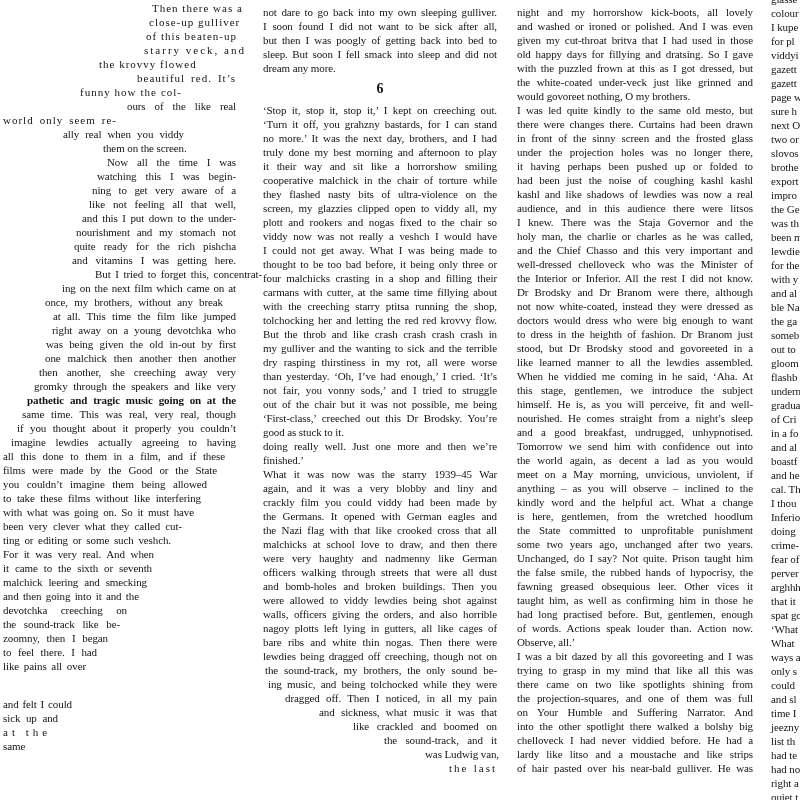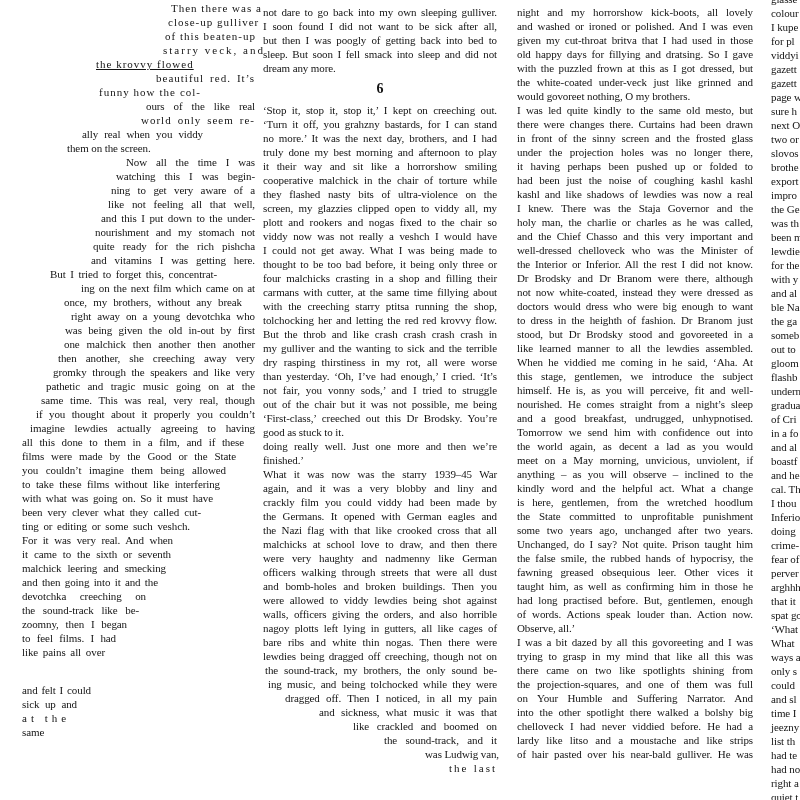--- a/index.html
+++ b/index.html
@@ -18,67 +18,68 @@
   .just{text-align:justify;text-align-last:justify;}
   .heading{
     height:28px;line-height:28px;font-size:14px;font-weight:bold;
     text-align:center;
   }
 </style>
 </head>
 <body>
 
 <div id="page">
-    <div class="col" style="left: 22px; top: 1px; width: 233px;">
+    <div class="col" style="left: 3px; top: 1px; width: 233px;">
       <div class="line just" style="margin-left: 149px; width: 84px; letter-spacing: 1px;">Then there was a</div>
       <div class="line just" style="margin-left: 146px; width: 87px; letter-spacing: 1px;">close-up gulliver</div>
       <div class="line just" style="margin-left: 143px; width: 90px; letter-spacing: 1px;">of this beaten-up</div>
       <div class="line just" style="margin-left: 141px; width: 92px; letter-spacing: 2px;">starry veck, and</div>
-      <div class="line just" style="margin-left: 74px; width: 95px; letter-spacing: 1px; text-decoration: underline;">the krovvy flowed</div>
+      <div class="line just" style="margin-left: 96px; width: 95px; letter-spacing: 1px;">the krovvy flowed</div>
       <div class="line just" style="margin-left: 134px; width: 99px; letter-spacing: 1px;">beautiful red. It’s</div>
       <div class="line just" style="margin-left: 77px; width: 102px; letter-spacing: 1px;">funny how the col-</div>
       <div class="line just" style="margin-left: 124px; width: 109px;">ours of the like real</div>
-      <div class="line just" style="margin-left: 119px; width: 114px; letter-spacing: 1px;">world only seem re-</div>
+      <div class="line just" style="width: 114px; letter-spacing: 1px;">world only seem re-</div>
       <div class="line just" style="margin-left: 60px; width: 121px;">ally real when you viddy</div>
-      <div class="line" style="margin-left: 45px; width: 137px;">them on the screen.</div>
+      <div class="line" style="margin-left: 100px; width: 137px;">them on the screen.</div>
       <div class="line just" style="margin-left: 104px; width: 129px;">Now all the time I was</div>
       <div class="line just" style="margin-left: 94px; width: 139px;">watching this I was begin-</div>
       <div class="line just" style="margin-left: 89px; width: 144px;">ning to get very aware of a</div>
       <div class="line just" style="margin-left: 86px; width: 147px;">like not feeling all that well,</div>
       <div class="line just" style="margin-left: 79px; width: 154px;">and this I put down to the under-</div>
       <div class="line just" style="margin-left: 73px; width: 160px;">nourishment and my stomach not</div>
       <div class="line just" style="margin-left: 71px; width: 162px;">quite ready for the rich pishcha</div>
       <div class="line just" style="margin-left: 69px; width: 164px;">and vitamins I was getting here.</div>
-      <div class="line just" style="margin-left: 28px; width: 167px;">But I tried to forget this, concentrat-</div>
+      <div class="line just" style="margin-left: 92px; width: 167px;">But I tried to forget this, concentrat-</div>
       <div class="line just" style="margin-left: 59px; width: 174px;">ing on the next film which came on at</div>
       <div class="line just" style="margin-left: 42px; width: 178px;">once, my brothers, without any break</div>
+      <div class="line just" style="margin-left: 50px; width: 183px;">at all. This time the film like jumped</div>
       <div class="line just" style="margin-left: 49px; width: 184px;">right away on a young devotchka who</div>
       <div class="line just" style="margin-left: 43px; width: 190px;">was being given the old in-out by first</div>
       <div class="line just" style="margin-left: 42px; width: 191px;">one malchick then another then another</div>
       <div class="line just" style="margin-left: 36px; width: 197px;">then another, she creeching away very</div>
       <div class="line just" style="margin-left: 31px; width: 202px;">gromky through the speakers and like very</div>
-      <div class="line just" style="margin-left: 24px; width: 209px;">pathetic and tragic music going on at the</div>
+      <div class="line just" style="margin-left: 24px; width: 209px; font-weight: bold;">pathetic and tragic music going on at the</div>
       <div class="line just" style="margin-left: 19px; width: 214px;">same time. This was real, very real, though</div>
       <div class="line just" style="margin-left: 14px; width: 219px;">if you thought about it properly you couldn’t</div>
       <div class="line just" style="margin-left: 8px; width: 225px;">imagine lewdies actually agreeing to having</div>
       <div class="line just" style="width: 222px;">all this done to them in a film, and if these</div>
       <div class="line just" style="width: 214px;">films were made by the Good or the State</div>
       <div class="line just" style="width: 204px;">you couldn’t imagine them being allowed</div>
       <div class="line just" style="width: 198px;">to take these films without like interfering</div>
       <div class="line just" style="width: 191px;">with what was going on. So it must have</div>
       <div class="line just" style="width: 179px;">been very clever what they called cut-</div>
       <div class="line just" style="width: 168px;">ting or editing or some such veshch.</div>
       <div class="line just" style="width: 151px;">For it was very real. And when</div>
       <div class="line just" style="width: 149px;">it came to the sixth or seventh</div>
       <div class="line just" style="width: 144px;">malchick leering and smecking</div>
       <div class="line just" style="width: 136px;">and then going into it and the</div>
       <div class="line just" style="width: 124px;">devotchka creeching on</div>
       <div class="line just" style="width: 117px;">the sound-track like be-</div>
       <div class="line just" style="width: 105px;">zoomny, then I began</div>
-      <div class="line just" style="width: 94px;">to feel films. I had</div>
+      <div class="line just" style="width: 94px;">to feel there. I had</div>
       <div class="line just" style="width: 83px;">like pains all over</div>
       <div class="line just" style="width: 69px; margin-top: 24px;">and felt I could</div>
       <div class="line just" style="width: 55px;">sick up and</div>
       <div class="line just" style="width: 41px; letter-spacing: 4px;">at the</div>
       <div class="line">same</div>
     </div>
     <div class="col" style="left: 263px; top: 5px; width: 234px;">
       <div class="line just">not dare to go back into my own sleeping gulliver.</div>
       <div class="line just">I soon found I did not want to be sick after all,</div>
       <div class="line just">but then I was poogly of getting back into bed to</div>
@@ -142,20 +143,21 @@
       <div class="line just">with the puzzled frown at this as I got dressed, but</div>
       <div class="line just">the white-coated under-veck just like grinned and</div>
       <div class="line">would govoreet nothing, O my brothers.</div>
       <div class="line just">I was led quite kindly to the same old mesto, but</div>
       <div class="line just">there were changes there. Curtains had been drawn</div>
       <div class="line just">in front of the sinny screen and the frosted glass</div>
       <div class="line just">under the projection holes was no longer there,</div>
       <div class="line just">it having perhaps been pushed up or folded to</div>
       <div class="line just">had been just the noise of coughing kashl kashl</div>
       <div class="line just">kashl and like shadows of lewdies was now a real</div>
+      <div class="line just">audience, and in this audience there were litsos</div>
       <div class="line just">I knew. There was the Staja Governor and the</div>
       <div class="line just">holy man, the charlie or charles as he was called,</div>
       <div class="line just">and the Chief Chasso and this very important and</div>
       <div class="line just">well-dressed chelloveck who was the Minister of</div>
       <div class="line just">the Interior or Inferior. All the rest I did not know.</div>
       <div class="line just">Dr Brodsky and Dr Branom were there, although</div>
       <div class="line just">not now white-coated, instead they were dressed as</div>
       <div class="line just">doctors would dress who were big enough to want</div>
       <div class="line just">to dress in the heighth of fashion. Dr Branom just</div>
       <div class="line just">stood, but Dr Brodsky stood and govoreeted in a</div>

